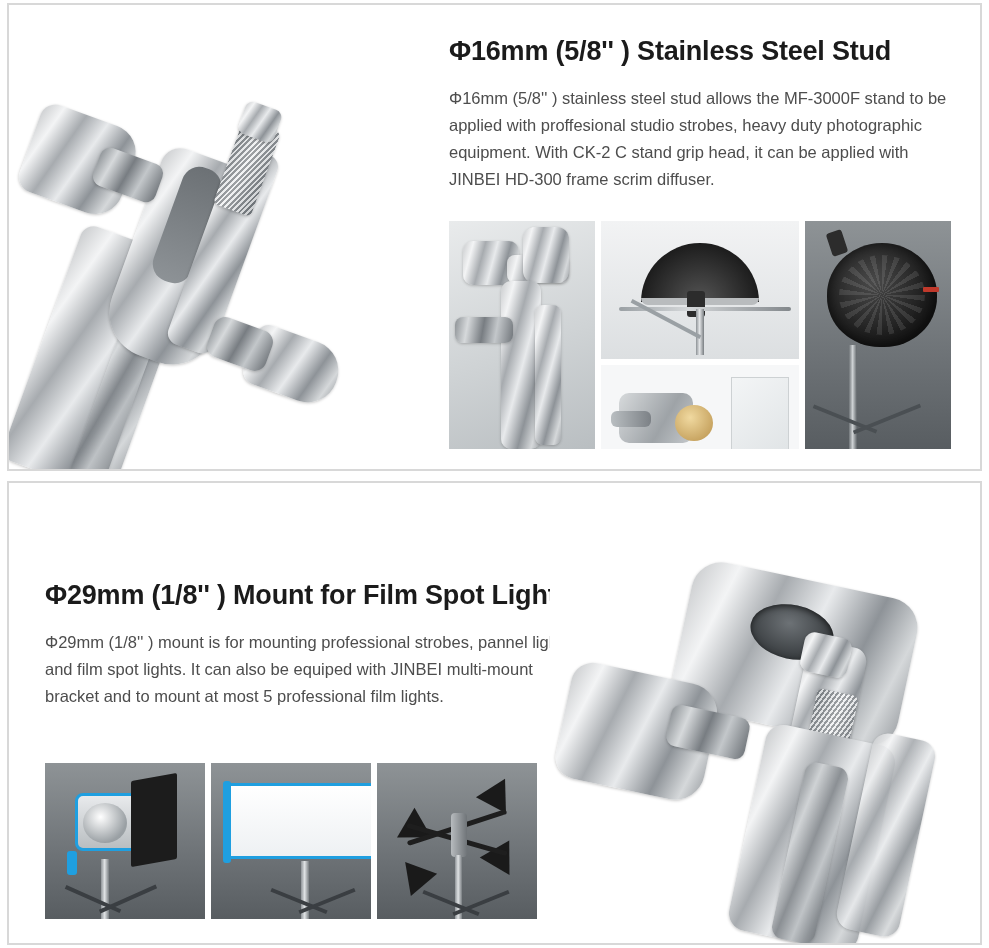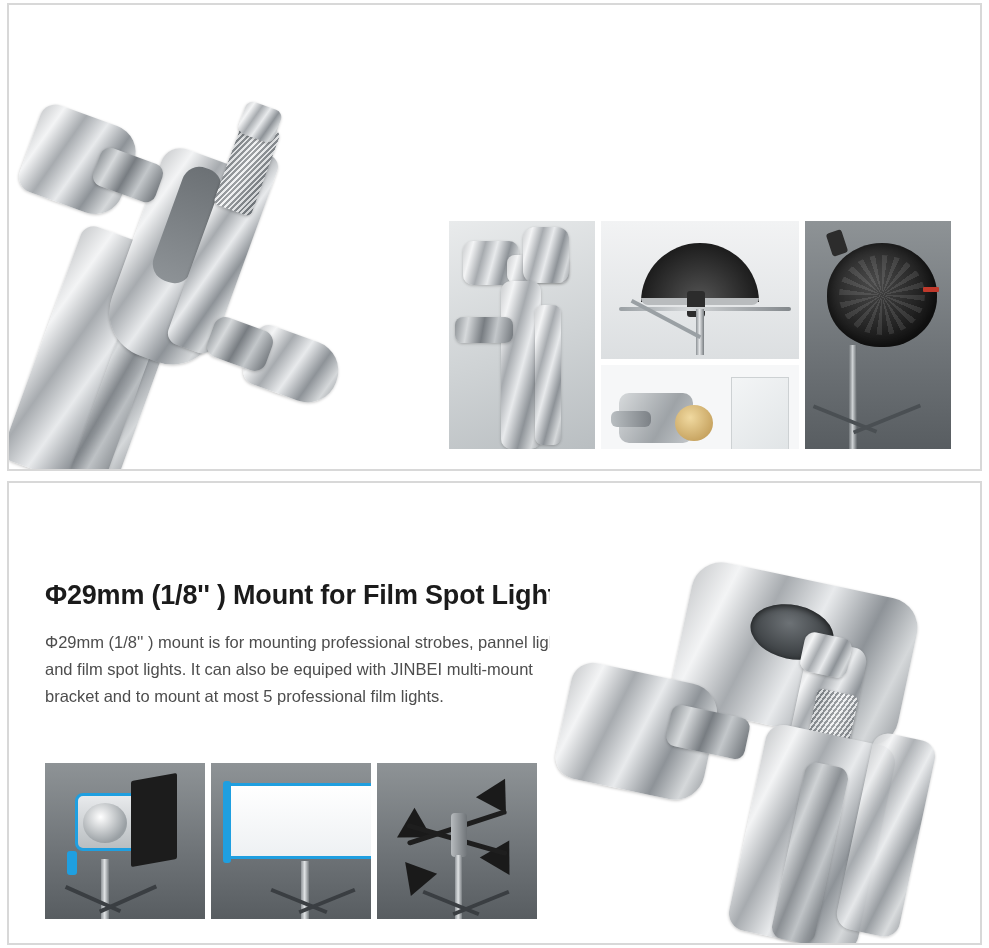--- a/index.html
+++ b/index.html
@@ -264,20 +264,22 @@
       <div class="metal" style="left:232px; top:100px; width:38px; height:34px; transform:rotate(20deg); border-radius:8px;"></div>
 
       <div class="metal" style="left:18px; top:110px; width:104px; height:92px; transform:rotate(20deg); border-radius:16px 28px 28px 16px;"></div>
       <div class="metal metal-dark" style="left:86px; top:150px; width:66px; height:40px; transform:rotate(20deg); border-radius:10px;"></div>
 
       <div class="metal" style="left:238px; top:330px; width:92px; height:62px; transform:rotate(20deg); border-radius:14px 30px 30px 14px;"></div>
       <div class="metal metal-dark" style="left:200px; top:318px; width:62px; height:42px; transform:rotate(20deg); border-radius:12px;"></div>
     </div>
 
     <div class="textcol textcol-top">
+      <h2 class="heading">Φ16mm (5/8'' ) Stainless Steel Stud</h2>
+      <p class="body">Φ16mm (5/8'' ) stainless steel stud allows the MF-3000F stand to be applied with proffesional studio strobes, heavy duty photographic equipment. With CK-2 C stand grip head, it can be applied with JINBEI HD-300 frame scrim diffuser.</p>
     </div>
 
     <div class="gallery gallery-top">
 
       <div class="thumb g1 bg-grey" style="height:228px;">
         <div class="metal" style="left:14px; top:20px; width:56px; height:44px; border-radius:10px;"></div>
         <div class="metal" style="left:58px; top:34px; width:62px; height:28px; border-radius:8px;"></div>
         <div class="metal" style="left:74px; top:6px; width:46px; height:56px; border-radius:12px;"></div>
         <div class="metal" style="left:52px; top:60px; width:40px; height:168px; border-radius:10px;"></div>
         <div class="metal metal-dark" style="left:6px; top:96px; width:58px; height:26px; border-radius:8px;"></div>

